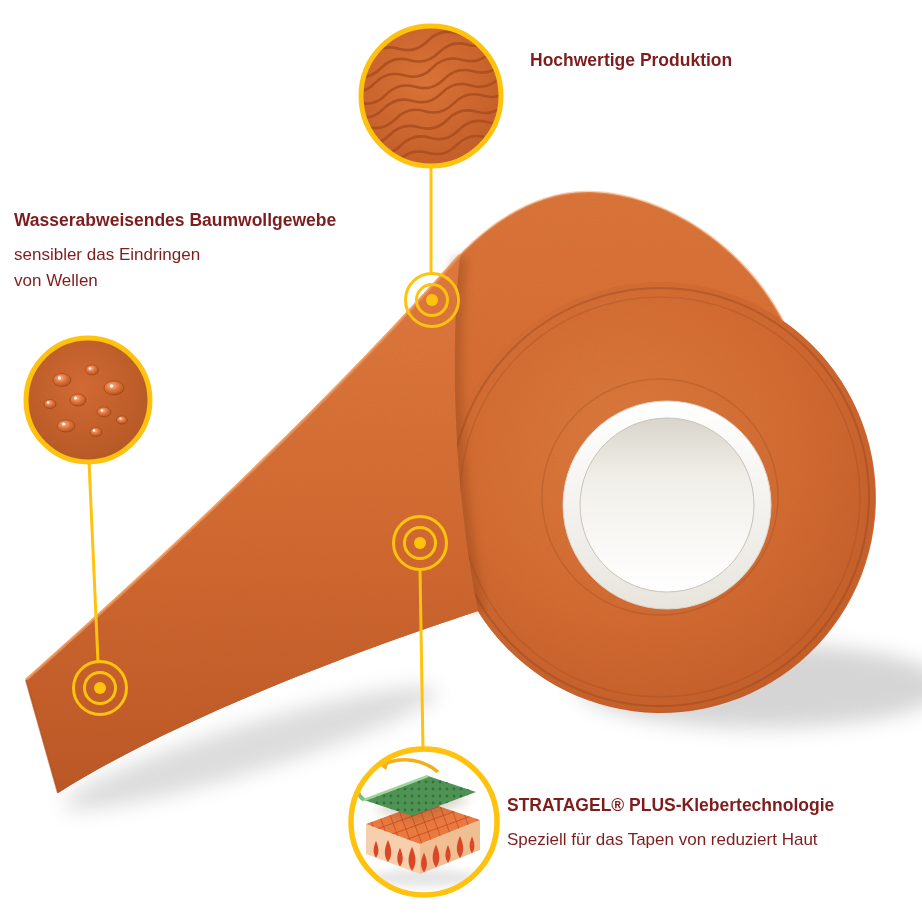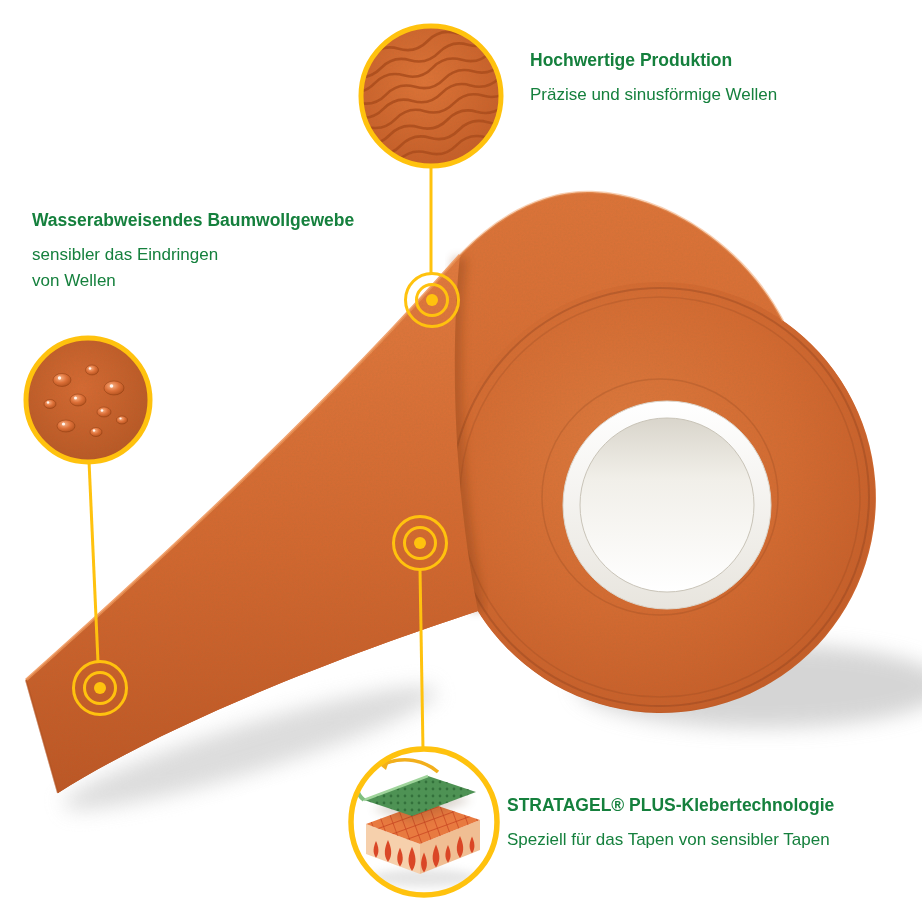--- a/index.html
+++ b/index.html
@@ -1,23 +1,23 @@
 <!DOCTYPE html>
 <html><head>
 <meta charset="utf-8">
 <style>
   html,body{margin:0;padding:0;}
   body{width:922px;height:920px;background:#ffffff;font-family:"Liberation Sans",sans-serif;overflow:hidden;}
   .stage{position:relative;width:922px;height:920px;background:#ffffff;}
   svg.scene{position:absolute;left:0;top:0;display:block;}
-  .callout{position:absolute;color:#15803d;}
+  .callout{position:absolute;color:#7f1d1d;}
   .callout .title{font-weight:700;font-size:17.5px;margin:0 0 11px 0;}
   .callout .line{font-size:17px;line-height:25.5px;}
   .callout.production{left:530px;top:50px;width:360px;}
-  .callout.cotton{left:32px;top:210px;width:360px;}
+  .callout.cotton{left:14px;top:210px;width:360px;}
   .callout.adhesive{left:507px;top:786px;width:410px;margin-top:9px;}
 </style>
 </head>
 <body>
 
 <div class="stage">
 
 <svg class="scene" width="922" height="920" viewBox="0 0 922 920">
   <defs>
     <filter id="blurA" x="-40%" y="-40%" width="180%" height="180%">
@@ -216,27 +216,26 @@
         <path d="M 14 -50 C 0 -62 -20 -66 -40 -58" stroke="#F2AF1C" stroke-width="3.5" fill="none"></path>
         <polygon points="-48,-60 -34,-64 -38,-52" fill="#F2AF1C"></polygon>
       </g>
     </g>
     <circle cx="424" cy="822" r="73" fill="none" stroke="#FFC20E" stroke-width="5.5"></circle>
   </g>
 </svg>
 
 <div class="callout production">
   <div class="title">Hochwertige Produktion</div>
-  <div class="line">Präzise und sinusförmige Wellen</div>
 </div>
 
 <div class="callout cotton">
   <div class="title">Wasserabweisendes Baumwollgewebe</div>
   <div class="line">sensibler das Eindringen</div>
   <div class="line">von Wellen</div>
 </div>
 
 <div class="callout adhesive">
   <div class="title">STRATAGEL® PLUS-Klebertechnologie</div>
-  <div class="line">Speziell für das Tapen von sensibler Tapen</div>
+  <div class="line">Speziell für das Tapen von reduziert Haut</div>
 </div>
 
 </div>
 
 </body></html>

